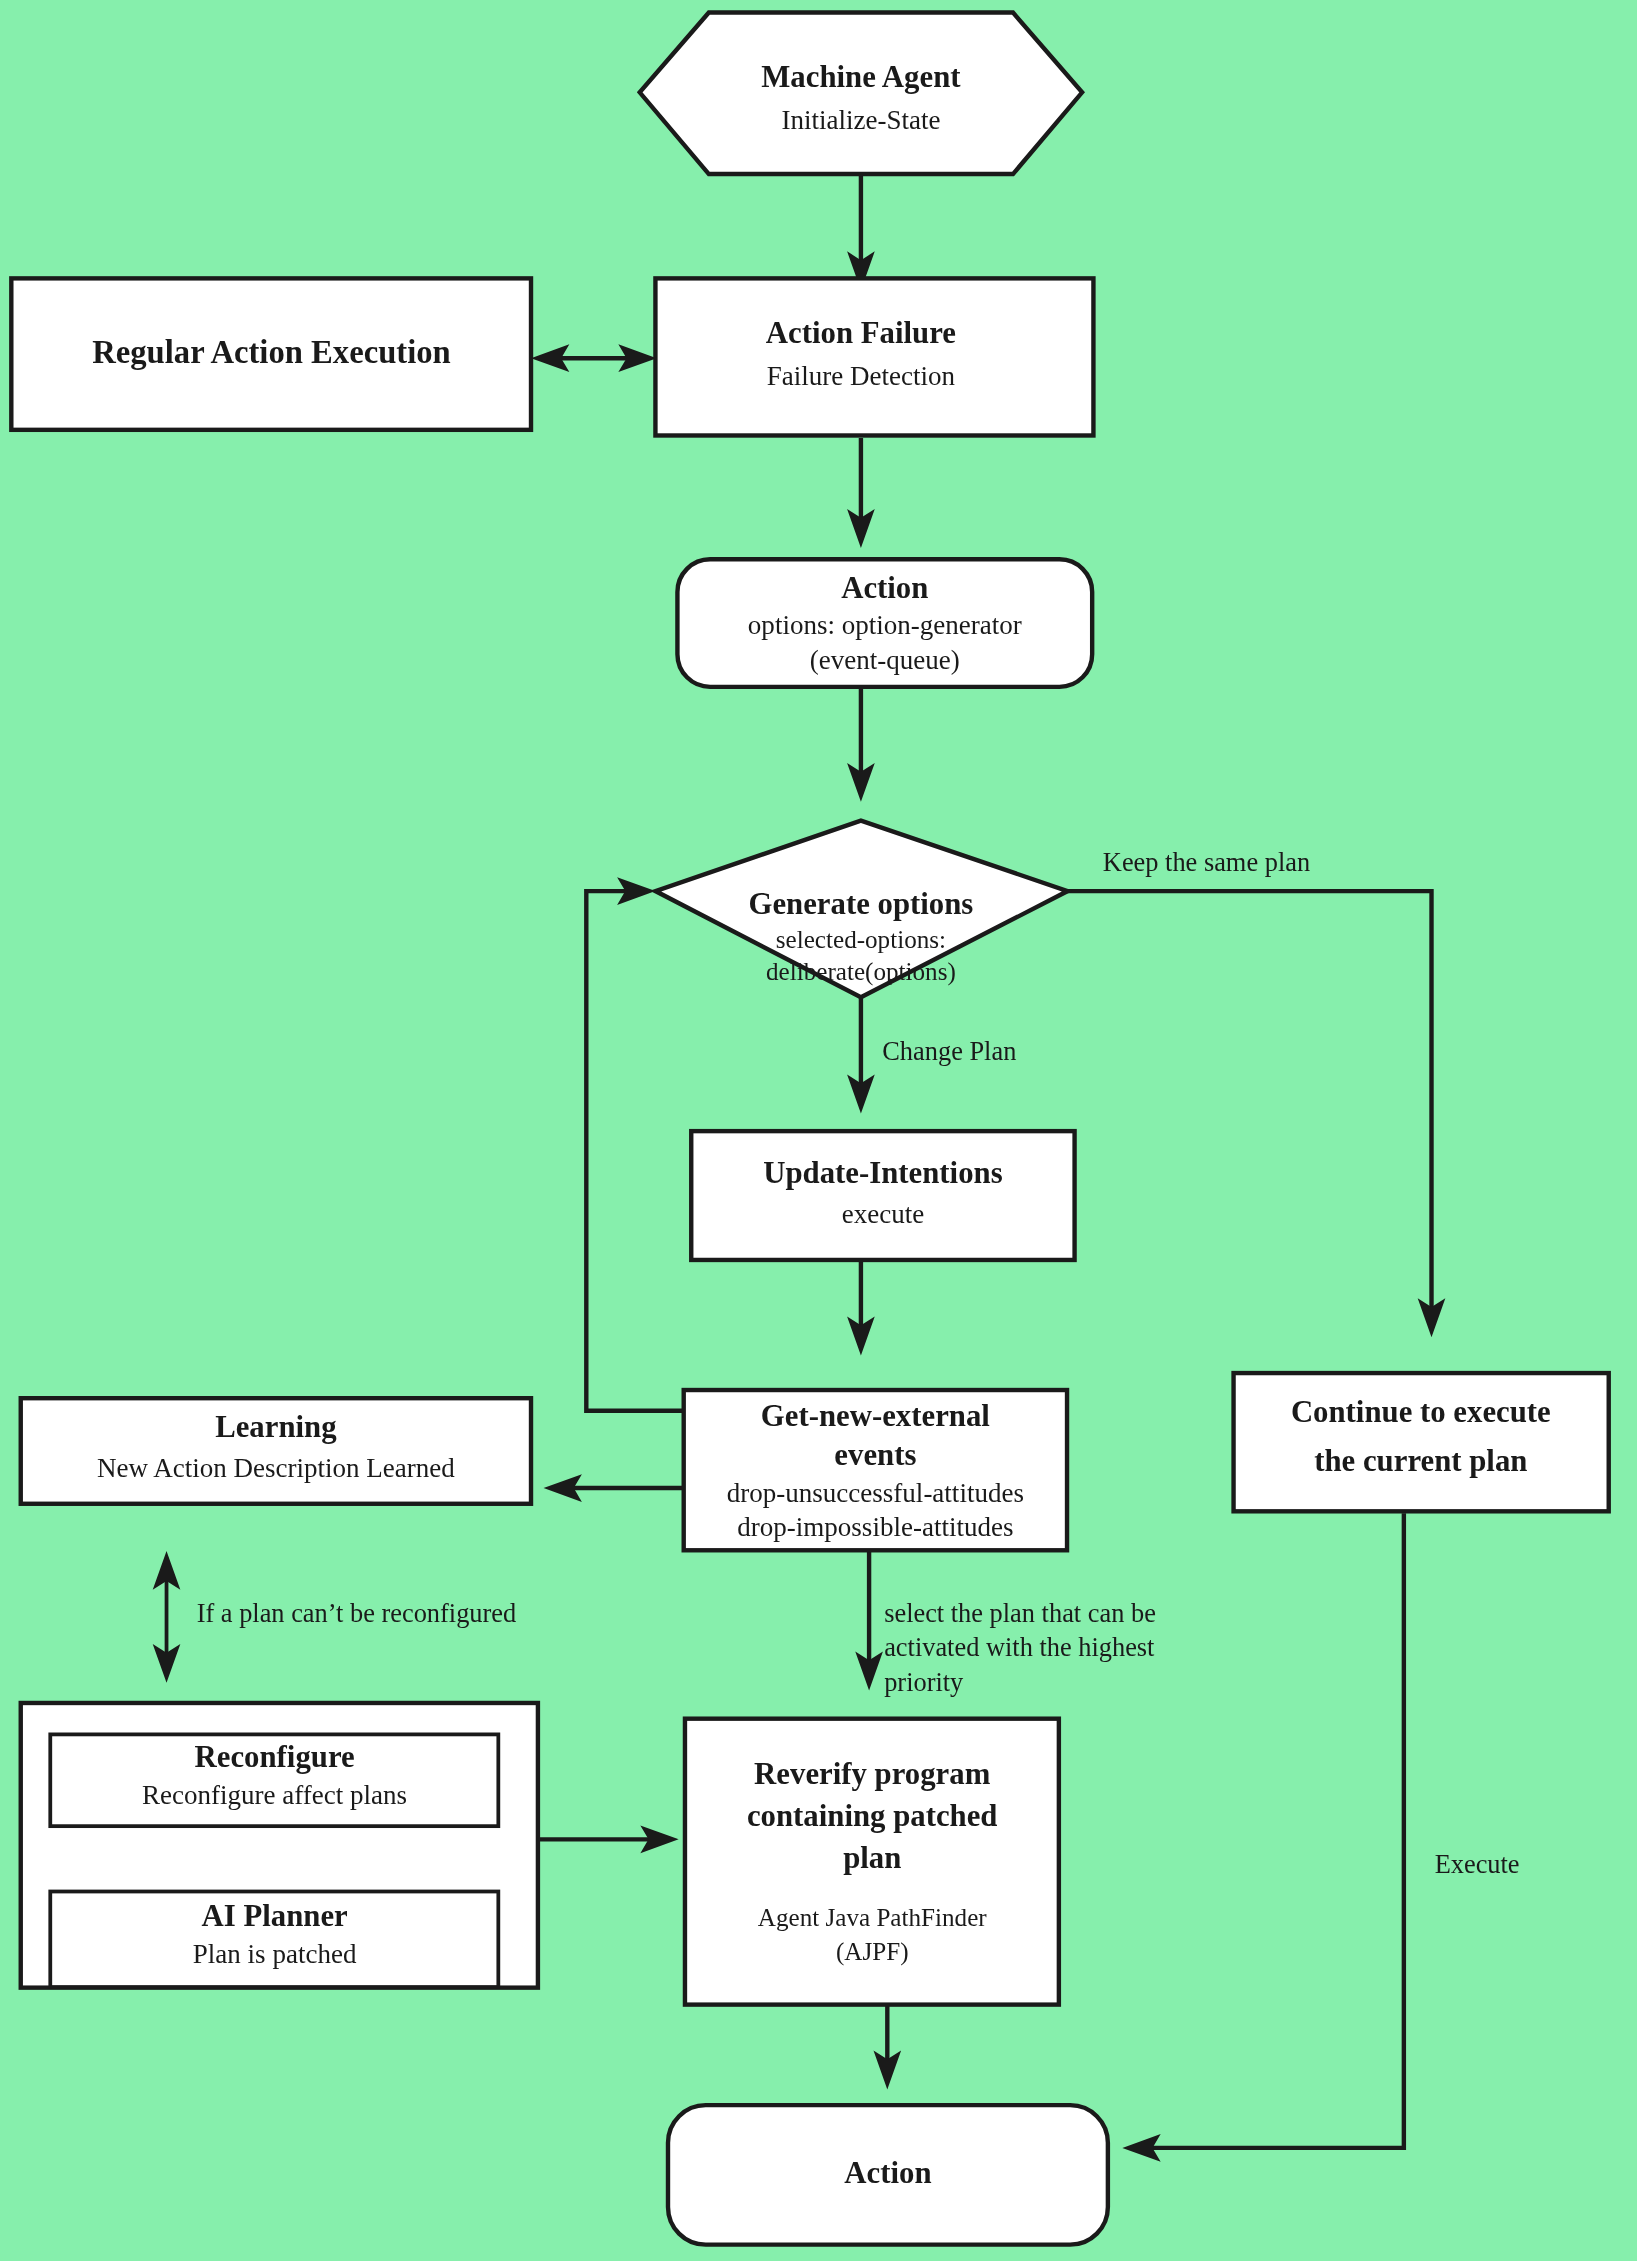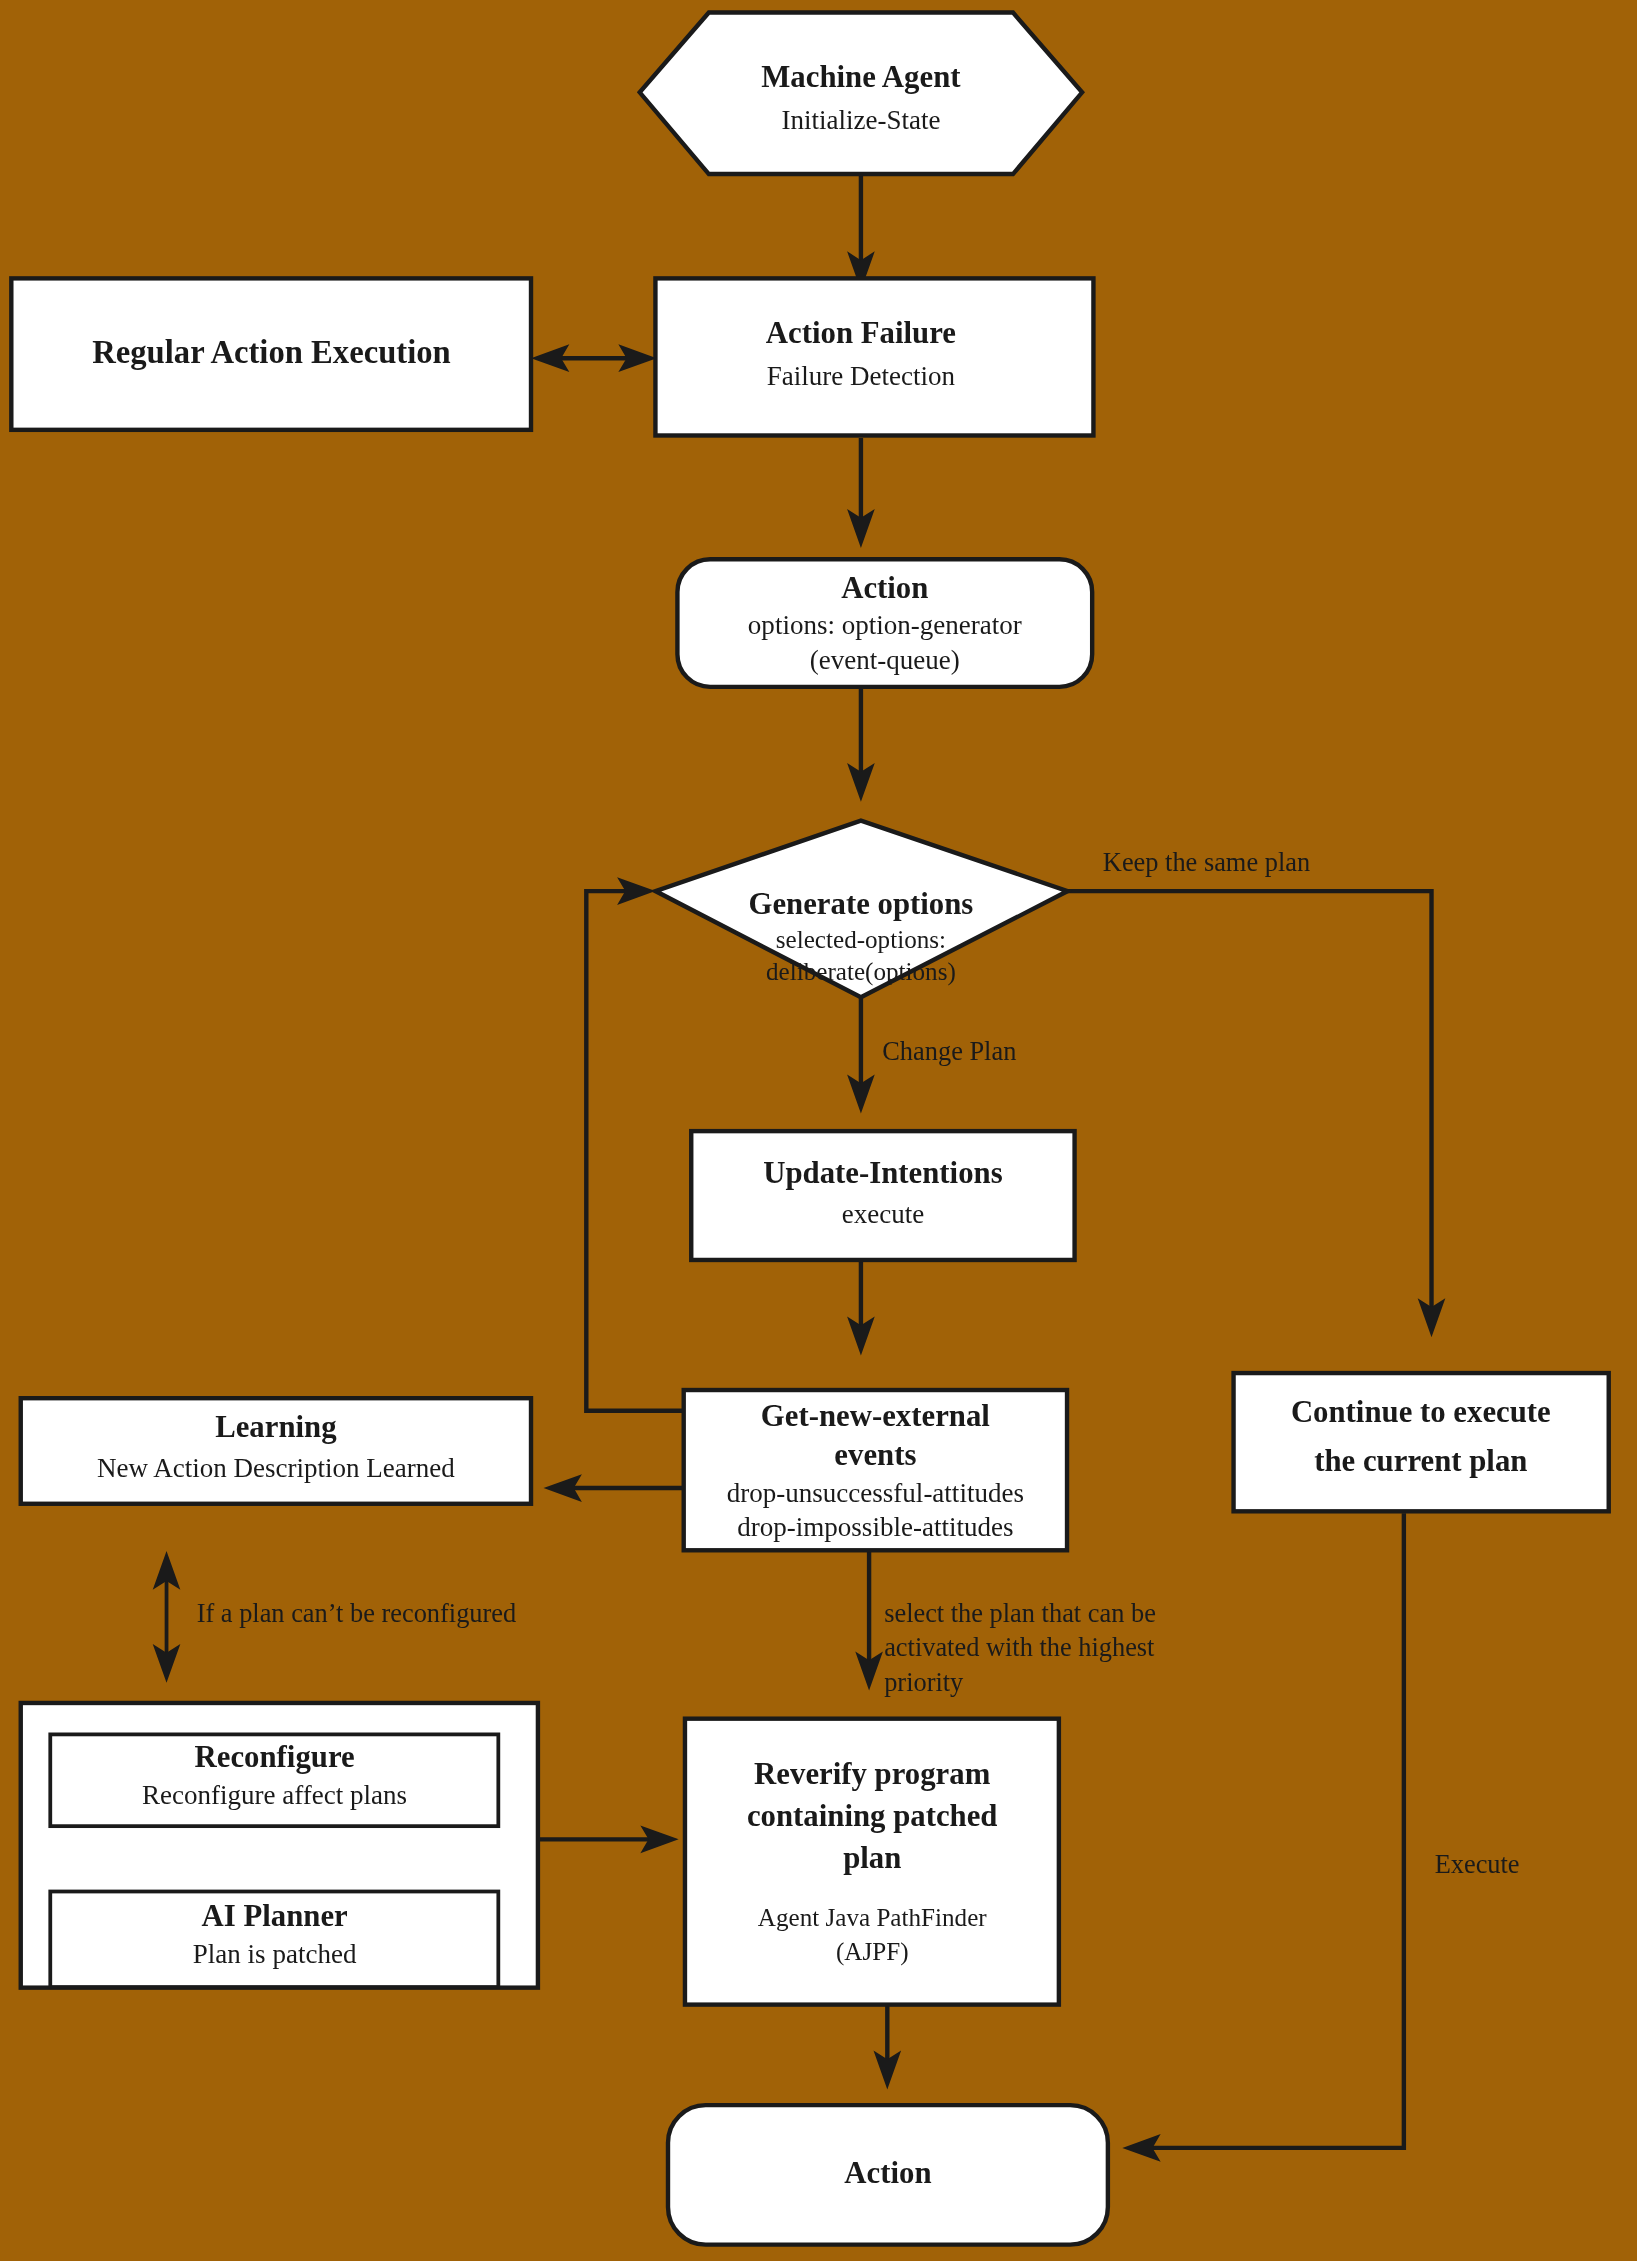--- a/index.html
+++ b/index.html
@@ -4,21 +4,21 @@
 <style>
   html, body {
     margin: 0;
     padding: 0;
     background: #ffffff;
   }
   #stage {
     position: relative;
     width: 1637px;
     height: 2261px;
-    background: #a16207;
+    background: #86efac;
     overflow: hidden;
   }
   svg#flow {
     position: absolute;
     top: 0;
     left: 0;
     width: 1637px;
     height: 2261px;
     display: block;
   }

